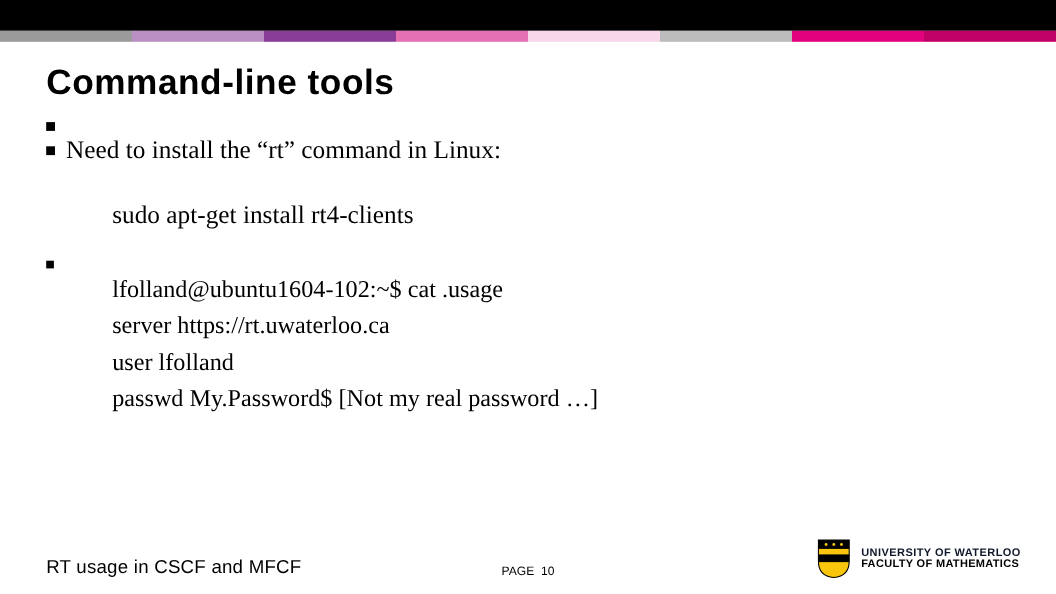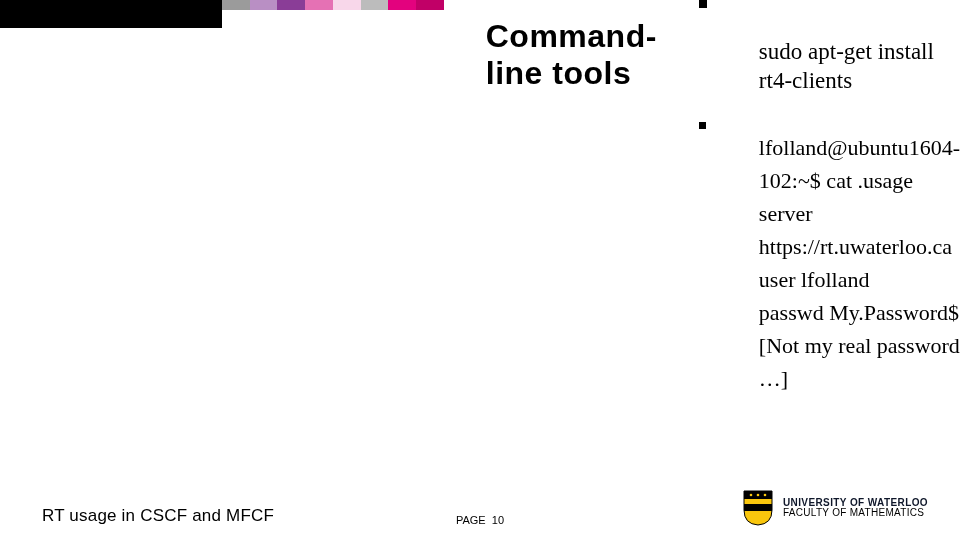--- a/index.html
+++ b/index.html
@@ -1,18 +1,18 @@
 <!DOCTYPE html>
 <html><head>
 <meta charset="utf-8">
 <style>
   * { margin: 0; padding: 0; box-sizing: border-box; }
   html, body { width: 960px; height: 540px; font-family: Georgia, 'Times New Roman', serif; background: #fff; }
 
-  .slide { width: 960px; height: 540px; display: flex; flex-direction: row; position: relative; }
+  .slide { width: 960px; height: 540px; display: flex; flex-direction: column; position: relative; }
 
   .top-black { height: 28px; background: #000; width: 100%; }
   .top-stripes { height: 10px; width: 100%; display: flex; }
   .top-stripes > div { flex: 1; }
 
   .title {
     font-family: 'Arial Narrow', Arial, Helvetica, sans-serif;
     font-stretch: condensed;
     font-weight: 700;
     font-size: 32px;
@@ -47,21 +47,21 @@
     padding: 0 32px 14px 42px;
     display: flex; align-items: flex-end; justify-content: space-between;
     font-family: Arial, Helvetica, sans-serif;
   }
   .footer-left { font-size: 17px; color: #000; letter-spacing: 0.2px; }
   .footer-center { font-size: 11px; color: #000; position: absolute; left: 50%; transform: translateX(-50%); bottom: 14px; }
   .footer-right { display: flex; align-items: center; gap: 10px; }
   .crest { width: 30px; height: 36px; }
   .uw-text { display: flex; flex-direction: column; line-height: 1.0; }
   .uw1 { font-size: 10px; font-weight: 700; letter-spacing: 0.4px; color:#0f172a; font-family: Arial, Helvetica, sans-serif;}
-  .uw2 { font-size: 10px; font-weight: 400; letter-spacing: 0.3px; color:#000; font-family: Arial, Helvetica, sans-serif;}
+  .uw2 { font-size: 10px; font-weight: 700; letter-spacing: 0.3px; color:#000; font-family: Arial, Helvetica, sans-serif;}
 </style>
 </head>
 <body>
 
 <div class="slide">
 
   <div class="top-black"></div>
   <div class="top-stripes">
     <div style="background:#9b9b9b"></div>
     <div style="background:#b98fc4"></div>
@@ -74,20 +74,24 @@
   </div>
 
   <div class="title">Command-line tools</div>
 
   <div class="content">
 
     <div class="bullet-row">
       <span class="bullet-mark"></span>
     </div>
 
+    <div class="bullet-row">
+      <span class="bullet-mark"></span>
+      <span>Need to install the “rt” command in Linux:</span>
+    </div>
 
     <div class="cmd">sudo apt-get install rt4-clients</div>
 
     <div class="sub-block">
       <div class="sub-bullet-row">
         <span class="sub-bullet-mark"></span>
       </div>
       <div class="indent-line">lfolland@ubuntu1604-102:~$ cat .usage</div>
       <div class="indent-line">server https://rt.uwaterloo.ca</div>
       <div class="indent-line">user lfolland</div>

